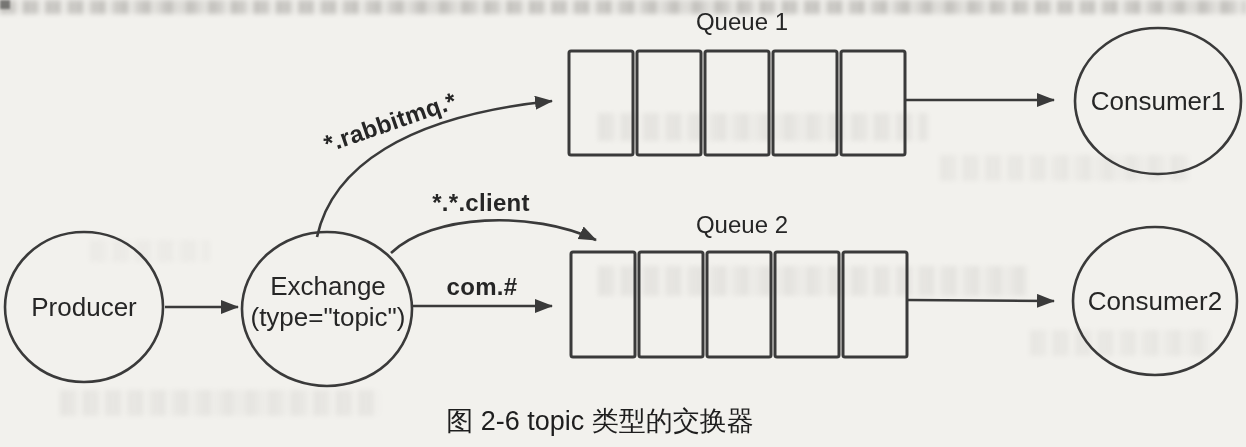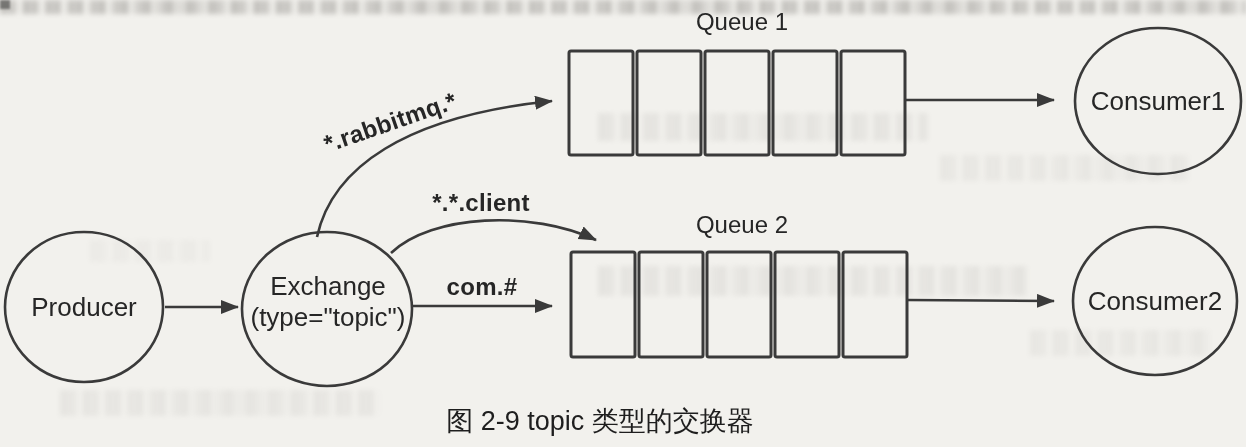--- a/index.html
+++ b/index.html
@@ -94,14 +94,14 @@
 
     <line class="flow" x1="906" y1="300" x2="1054" y2="301" marker-end="url(#ah)"></line>
 
     <ellipse class="node" cx="1158" cy="101" rx="83" ry="73"></ellipse>
     <text class="node-label" x="1158" y="110" text-anchor="middle">Consumer1</text>
 
     <ellipse class="node" cx="1155" cy="301" rx="82" ry="74"></ellipse>
     <text class="node-label" x="1155" y="310" text-anchor="middle">Consumer2</text>
   </svg>
 
-  <div class="caption">图 2-9  topic 类型的交换器</div>
+  <div class="caption">图 2-6  topic 类型的交换器</div>
 </div>
 
 </body></html>

